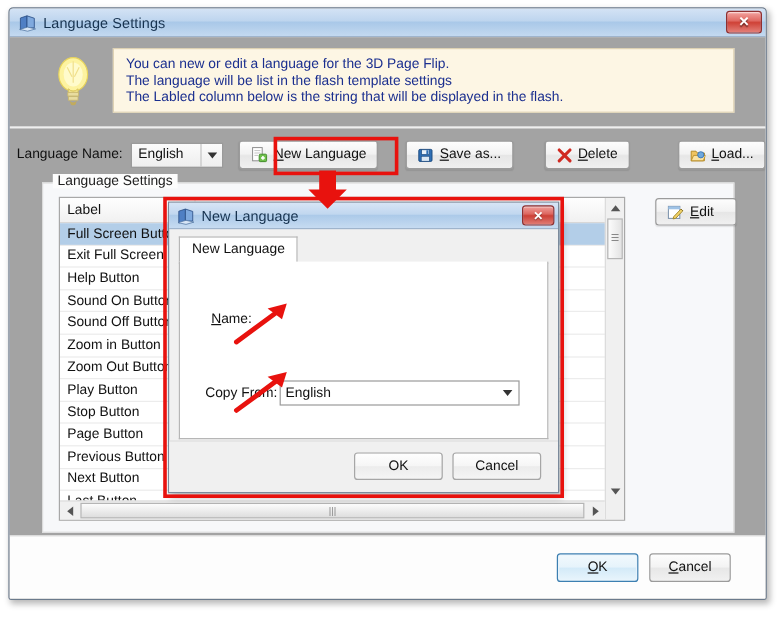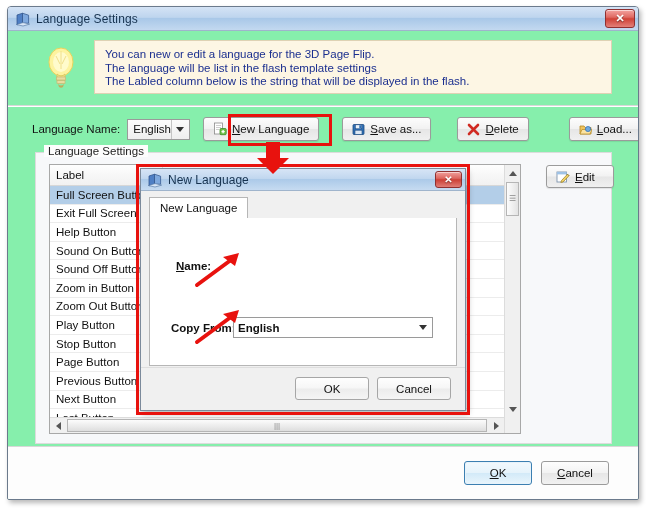--- a/index.html
+++ b/index.html
@@ -73,21 +73,21 @@
     font-size: 11px;
     font-weight: bold;
     font-family: "Liberation Sans", sans-serif;
     text-shadow: 0 1px 1px rgba(0,0,0,0.45);
     cursor: pointer;
   }
 
   .winbody {
     position: relative;
     height: calc(100% - 24px);
-    background: #86efac;
+    background: #a3a3a3;
   }
 
   
   .info-row {
     position: absolute;
     left: 0; top: 0;
     width: 100%;
     height: 72px;
     display: flex;
     align-items: center;
@@ -130,21 +130,21 @@
   .toolbar {
     position: absolute;
     left: 0;
     top: 82px;
     width: 100%;
     height: 32px;
     display: flex;
     align-items: center;
   }
   .lbl-langname {
-    margin-left: 24px;
+    margin-left: 6px;
     font-size: 11.5px;
     color: #111;
     white-space: nowrap;
   }
   .combo {
     margin-left: 7px;
     width: 128px;
     height: 21px;
     background: linear-gradient(to bottom,#fbfbfb,#eeeeee);
     border: 1px solid #9a9a9a;
@@ -445,21 +445,20 @@
     height: 148px;
     background: #fff;
     border: 1px solid #b6b6b6;
     border-top: none;
     box-sizing: border-box;
   }
   .field-row {
     position: absolute;
     display: flex;
     align-items: center;
-    font-weight: bold;
   }
   #row-name { left: 26px; top: 42px; }
   #row-copyfrom { left: 21px; top: 99px; }
   .field-label {
     font-size: 11.5px;
     color: #111;
     width: 62px;
     white-space: nowrap;
   }
   .textbox {

